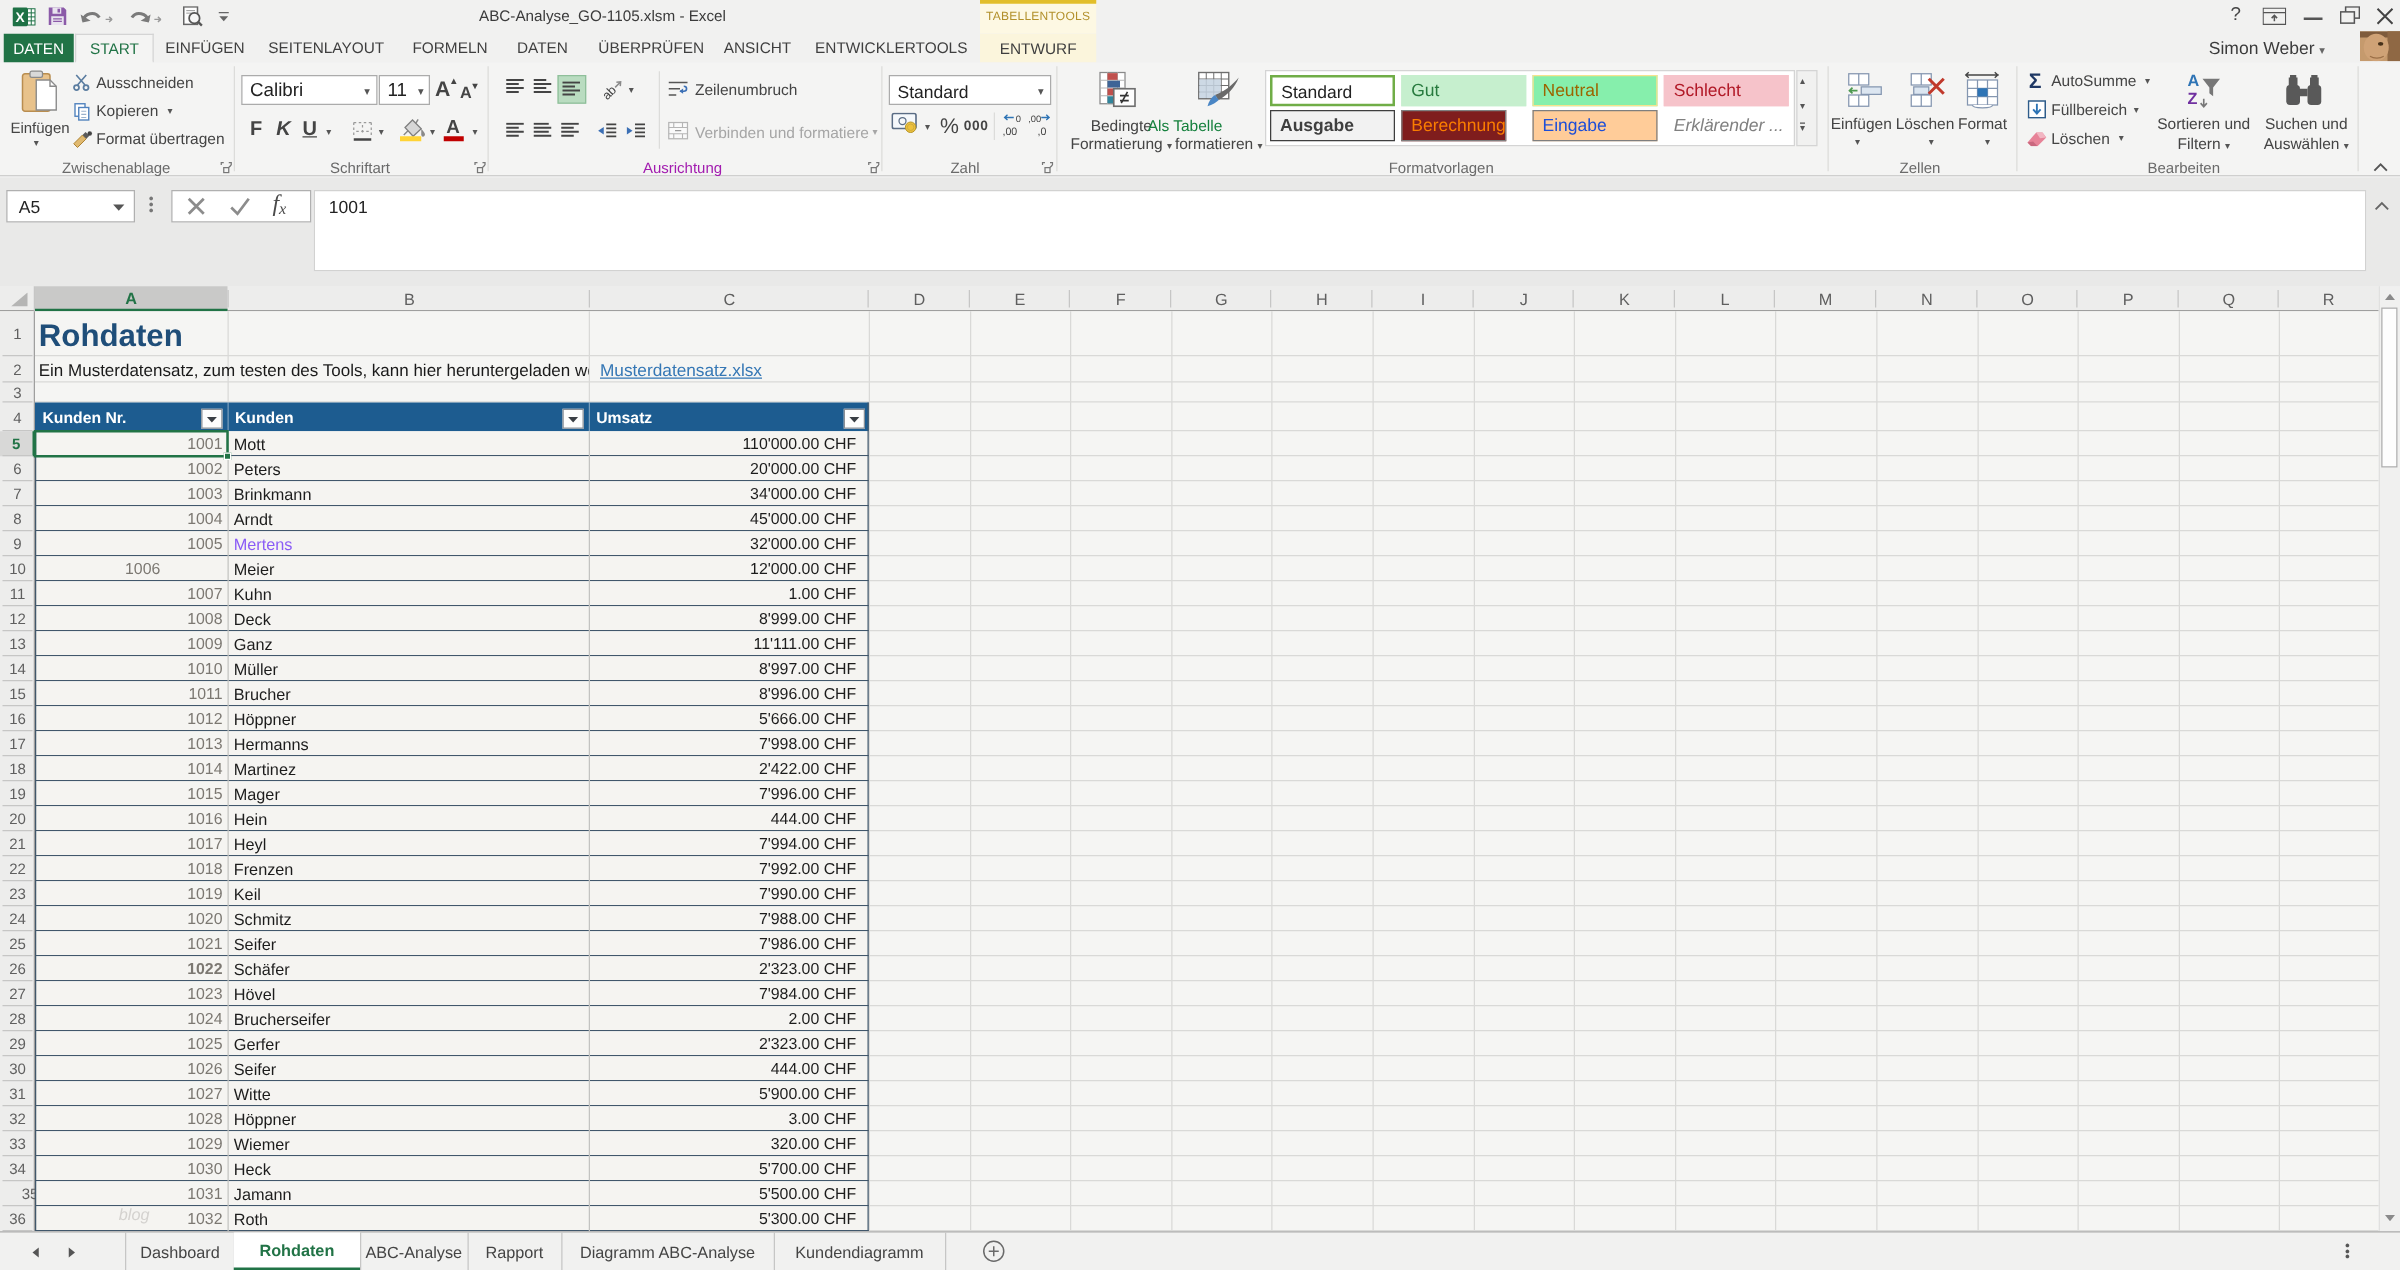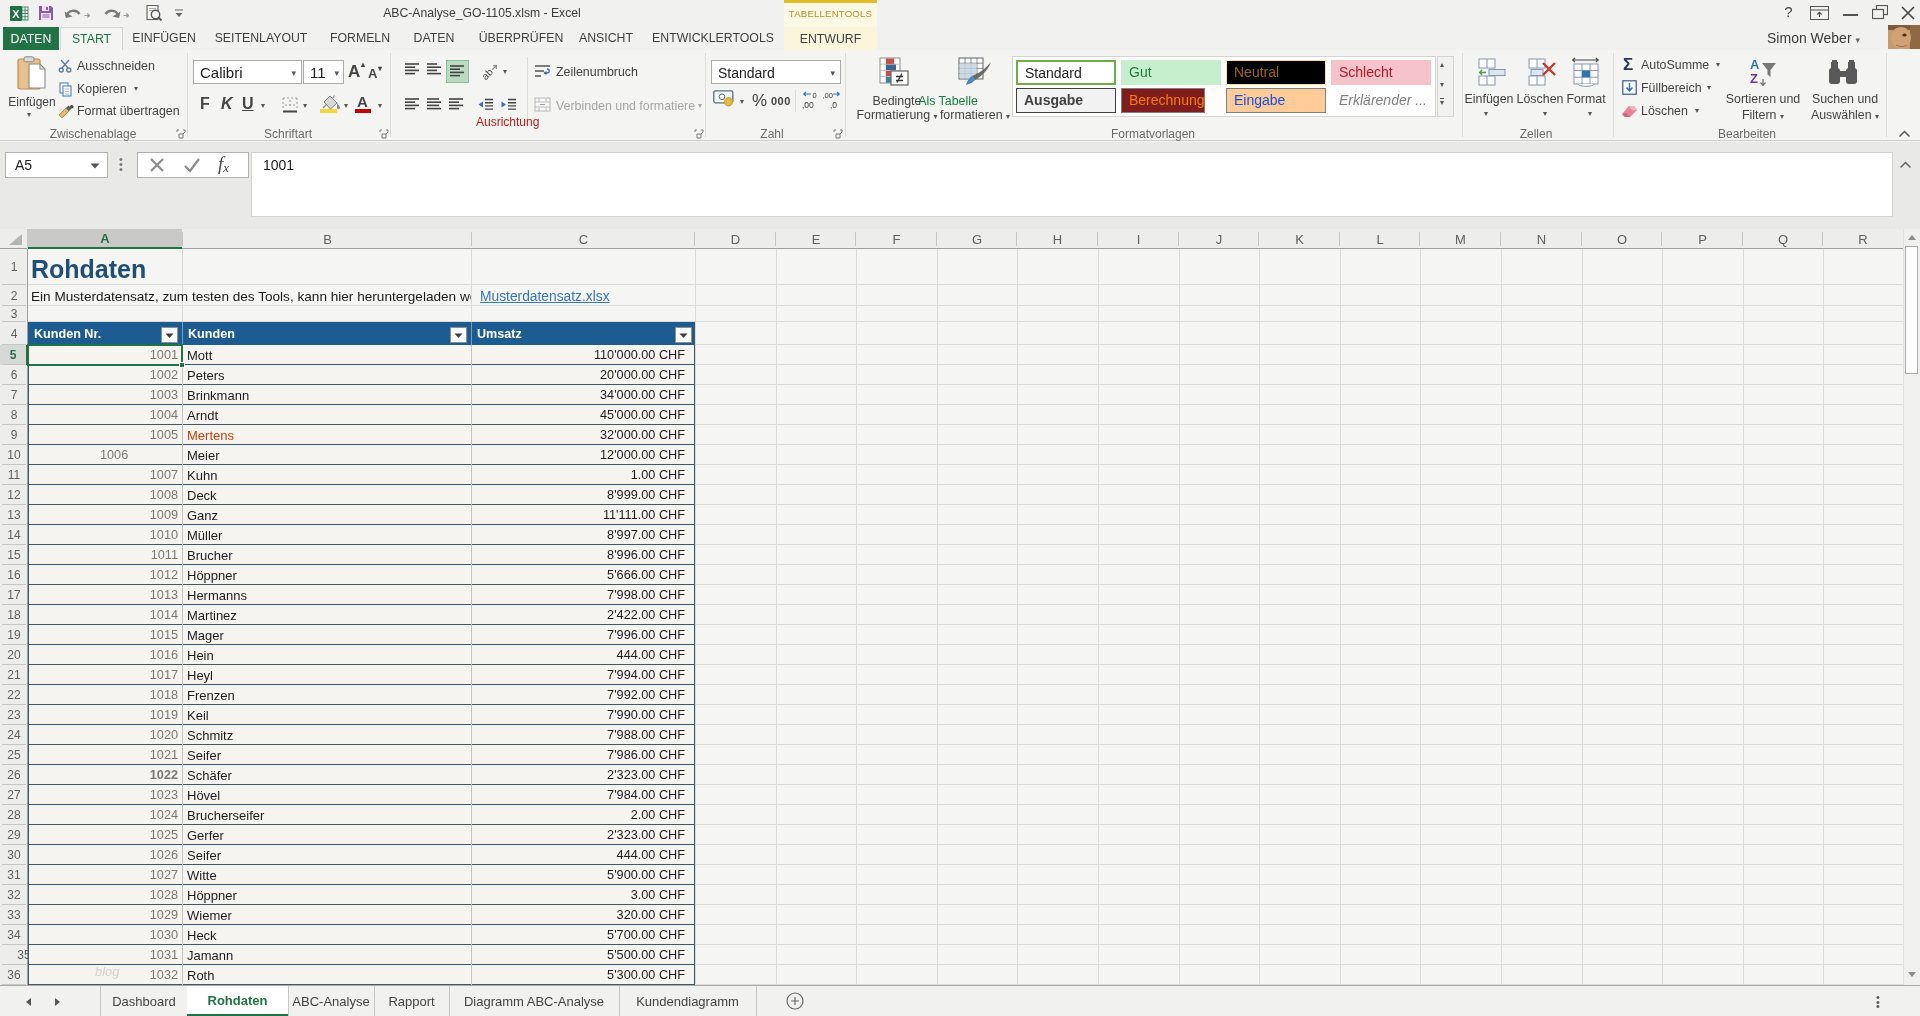--- a/index.html
+++ b/index.html
@@ -92,21 +92,21 @@
 <div class="ab" style="left:23px;top:127px;width:140px;height:13px;text-align:center;font-size:12px;color:#6a6a6a;">Zwischenablage</div>
 <svg class="ab" style="left:176px;top:129px" width="10" height="10" viewBox="0 0 10 10">
 <path d="M1 3 L1 1 L3 1 M7 1 L9 1 L9 3" stroke="#777" stroke-width="1" fill="none"></path>
 <path d="M3 5 L7 5 L7 9 L3 9 Z M7 5 L9 3" stroke="#777" stroke-width="1" fill="none"></path>
 </svg>
 <div class="ab" style="left:218px;top:127px;width:140px;height:13px;text-align:center;font-size:12px;color:#6a6a6a;">Schriftart</div>
 <svg class="ab" style="left:379px;top:129px" width="10" height="10" viewBox="0 0 10 10">
 <path d="M1 3 L1 1 L3 1 M7 1 L9 1 L9 3" stroke="#777" stroke-width="1" fill="none"></path>
 <path d="M3 5 L7 5 L7 9 L3 9 Z M7 5 L9 3" stroke="#777" stroke-width="1" fill="none"></path>
 </svg>
-<div class="ab" style="left:476px;top:115px;width:140px;height:13px;text-align:left;font-size:12px;color:#b91c1c;">Ausrichtung</div>
+<div class="ab" style="left:476px;top:127px;width:140px;height:13px;text-align:center;font-size:12px;color:#a21caf;">Ausrichtung</div>
 <svg class="ab" style="left:694px;top:129px" width="10" height="10" viewBox="0 0 10 10">
 <path d="M1 3 L1 1 L3 1 M7 1 L9 1 L9 3" stroke="#777" stroke-width="1" fill="none"></path>
 <path d="M3 5 L7 5 L7 9 L3 9 Z M7 5 L9 3" stroke="#777" stroke-width="1" fill="none"></path>
 </svg>
 <div class="ab" style="left:702px;top:127px;width:140px;height:13px;text-align:center;font-size:12px;color:#6a6a6a;">Zahl</div>
 <svg class="ab" style="left:833px;top:129px" width="10" height="10" viewBox="0 0 10 10">
 <path d="M1 3 L1 1 L3 1 M7 1 L9 1 L9 3" stroke="#777" stroke-width="1" fill="none"></path>
 <path d="M3 5 L7 5 L7 9 L3 9 Z M7 5 L9 3" stroke="#777" stroke-width="1" fill="none"></path>
 </svg>
 <div class="ab" style="left:1083px;top:127px;width:140px;height:13px;text-align:center;font-size:12px;color:#6a6a6a;">Formatvorlagen</div>
@@ -282,21 +282,21 @@
 </svg>
 <div class="ab" style="left:898px;top:94px;width:100px;height:13px;text-align:center;font-size:12.4px;color:#15803d;">Als Tabelle</div>
 <div class="ab" style="left:925px;top:108px;width:100px;height:13px;text-align:center;font-size:12.4px;color:#444;">formatieren <span style="font-size:8px;color:#555;">▾</span></div>
 <div class="ab" style="left:1012px;top:56px;width:424px;height:61px;background:#fff;border:1px solid #d4d4d4;"></div>
 <div class="ab" style="left:1016px;top:60px;width:100px;height:25px;background:#fff;color:#222;border:2px solid #70ad47;font-size:14px;">
     <span style="position:absolute;left:7px;top:3px;">Standard</span>
   </div>
 <div class="ab" style="left:1121px;top:60px;width:100px;height:25px;background:#c6efce;color:#277a3e;border:1px solid #c6efce;font-size:14px;">
     <span style="position:absolute;left:7px;top:3px;">Gut</span>
   </div>
-<div class="ab" style="left:1226px;top:60px;width:100px;height:25px;background:#000000;color:#9c6500;border:1px solid #f7e28e;font-size:14px;">
+<div class="ab" style="left:1226px;top:60px;width:100px;height:25px;background:#86efac;color:#9c6500;border:1px solid #f7e28e;font-size:14px;">
     <span style="position:absolute;left:7px;top:3px;">Neutral</span>
   </div>
 <div class="ab" style="left:1331px;top:60px;width:100px;height:25px;background:#f6c3ca;color:#b11927;border:1px solid #f6c3ca;font-size:14px;">
     <span style="position:absolute;left:7px;top:3px;">Schlecht</span>
   </div>
 <div class="ab" style="left:1016px;top:88px;width:100px;height:25px;background:#f2f2f2;color:#3f3f3f;border:1px solid #3f3f3f;font-size:14px;font-weight:bold;">
     <span style="position:absolute;left:7px;top:3px;">Ausgabe</span>
   </div>
 <div class="ab" style="left:1121px;top:88px;width:84px;height:25px;background:#7f1d1d;color:#fa7d00;border:1px solid #7f7f7f;font-size:14px;">
     <span style="position:absolute;left:7px;top:3px;">Berechnung</span>
@@ -596,21 +596,21 @@
 <div class="ab" style="left:28px;top:385px;width:667px;height:20px;background:#f5f4f1;border-bottom:1px solid #41576b;"></div>
 <div class="ab" style="left:100px;top:388px;width:78px;text-align:right;font-size:12.7px;color:#7c7872;">1003</div>
 <div class="ab" style="left:187px;top:388px;font-size:13px;color:#1c1c1c;">Brinkmann</div>
 <div class="ab" style="left:540px;top:388px;width:145px;text-align:right;font-size:12.7px;color:#1c1c1c;">34'000.00 CHF</div>
 <div class="ab" style="left:28px;top:405px;width:667px;height:20px;background:#f5f4f1;border-bottom:1px solid #41576b;"></div>
 <div class="ab" style="left:100px;top:408px;width:78px;text-align:right;font-size:12.7px;color:#7c7872;">1004</div>
 <div class="ab" style="left:187px;top:408px;font-size:13px;color:#1c1c1c;">Arndt</div>
 <div class="ab" style="left:540px;top:408px;width:145px;text-align:right;font-size:12.7px;color:#1c1c1c;">45'000.00 CHF</div>
 <div class="ab" style="left:28px;top:425px;width:667px;height:20px;background:#f5f4f1;border-bottom:1px solid #41576b;"></div>
 <div class="ab" style="left:100px;top:428px;width:78px;text-align:right;font-size:12.7px;color:#7c7872;">1005</div>
-<div class="ab" style="left:187px;top:428px;font-size:13px;color:#c2410c;">Mertens</div>
+<div class="ab" style="left:187px;top:428px;font-size:13px;color:#8b5cf6;">Mertens</div>
 <div class="ab" style="left:540px;top:428px;width:145px;text-align:right;font-size:12.7px;color:#1c1c1c;">32'000.00 CHF</div>
 <div class="ab" style="left:28px;top:445px;width:667px;height:20px;background:#f5f4f1;border-bottom:1px solid #41576b;"></div>
 <div class="ab" style="left:100px;top:448px;width:78px;font-size:12.7px;color:#7c7872;">1006</div>
 <div class="ab" style="left:187px;top:448px;font-size:13px;color:#1c1c1c;">Meier</div>
 <div class="ab" style="left:540px;top:448px;width:145px;text-align:right;font-size:12.7px;color:#1c1c1c;">12'000.00 CHF</div>
 <div class="ab" style="left:28px;top:465px;width:667px;height:20px;background:#f5f4f1;border-bottom:1px solid #41576b;"></div>
 <div class="ab" style="left:100px;top:468px;width:78px;text-align:right;font-size:12.7px;color:#7c7872;">1007</div>
 <div class="ab" style="left:187px;top:468px;font-size:13px;color:#1c1c1c;">Kuhn</div>
 <div class="ab" style="left:540px;top:468px;width:145px;text-align:right;font-size:12.7px;color:#1c1c1c;">1.00 CHF</div>
 <div class="ab" style="left:28px;top:485px;width:667px;height:20px;background:#f5f4f1;border-bottom:1px solid #41576b;"></div>

